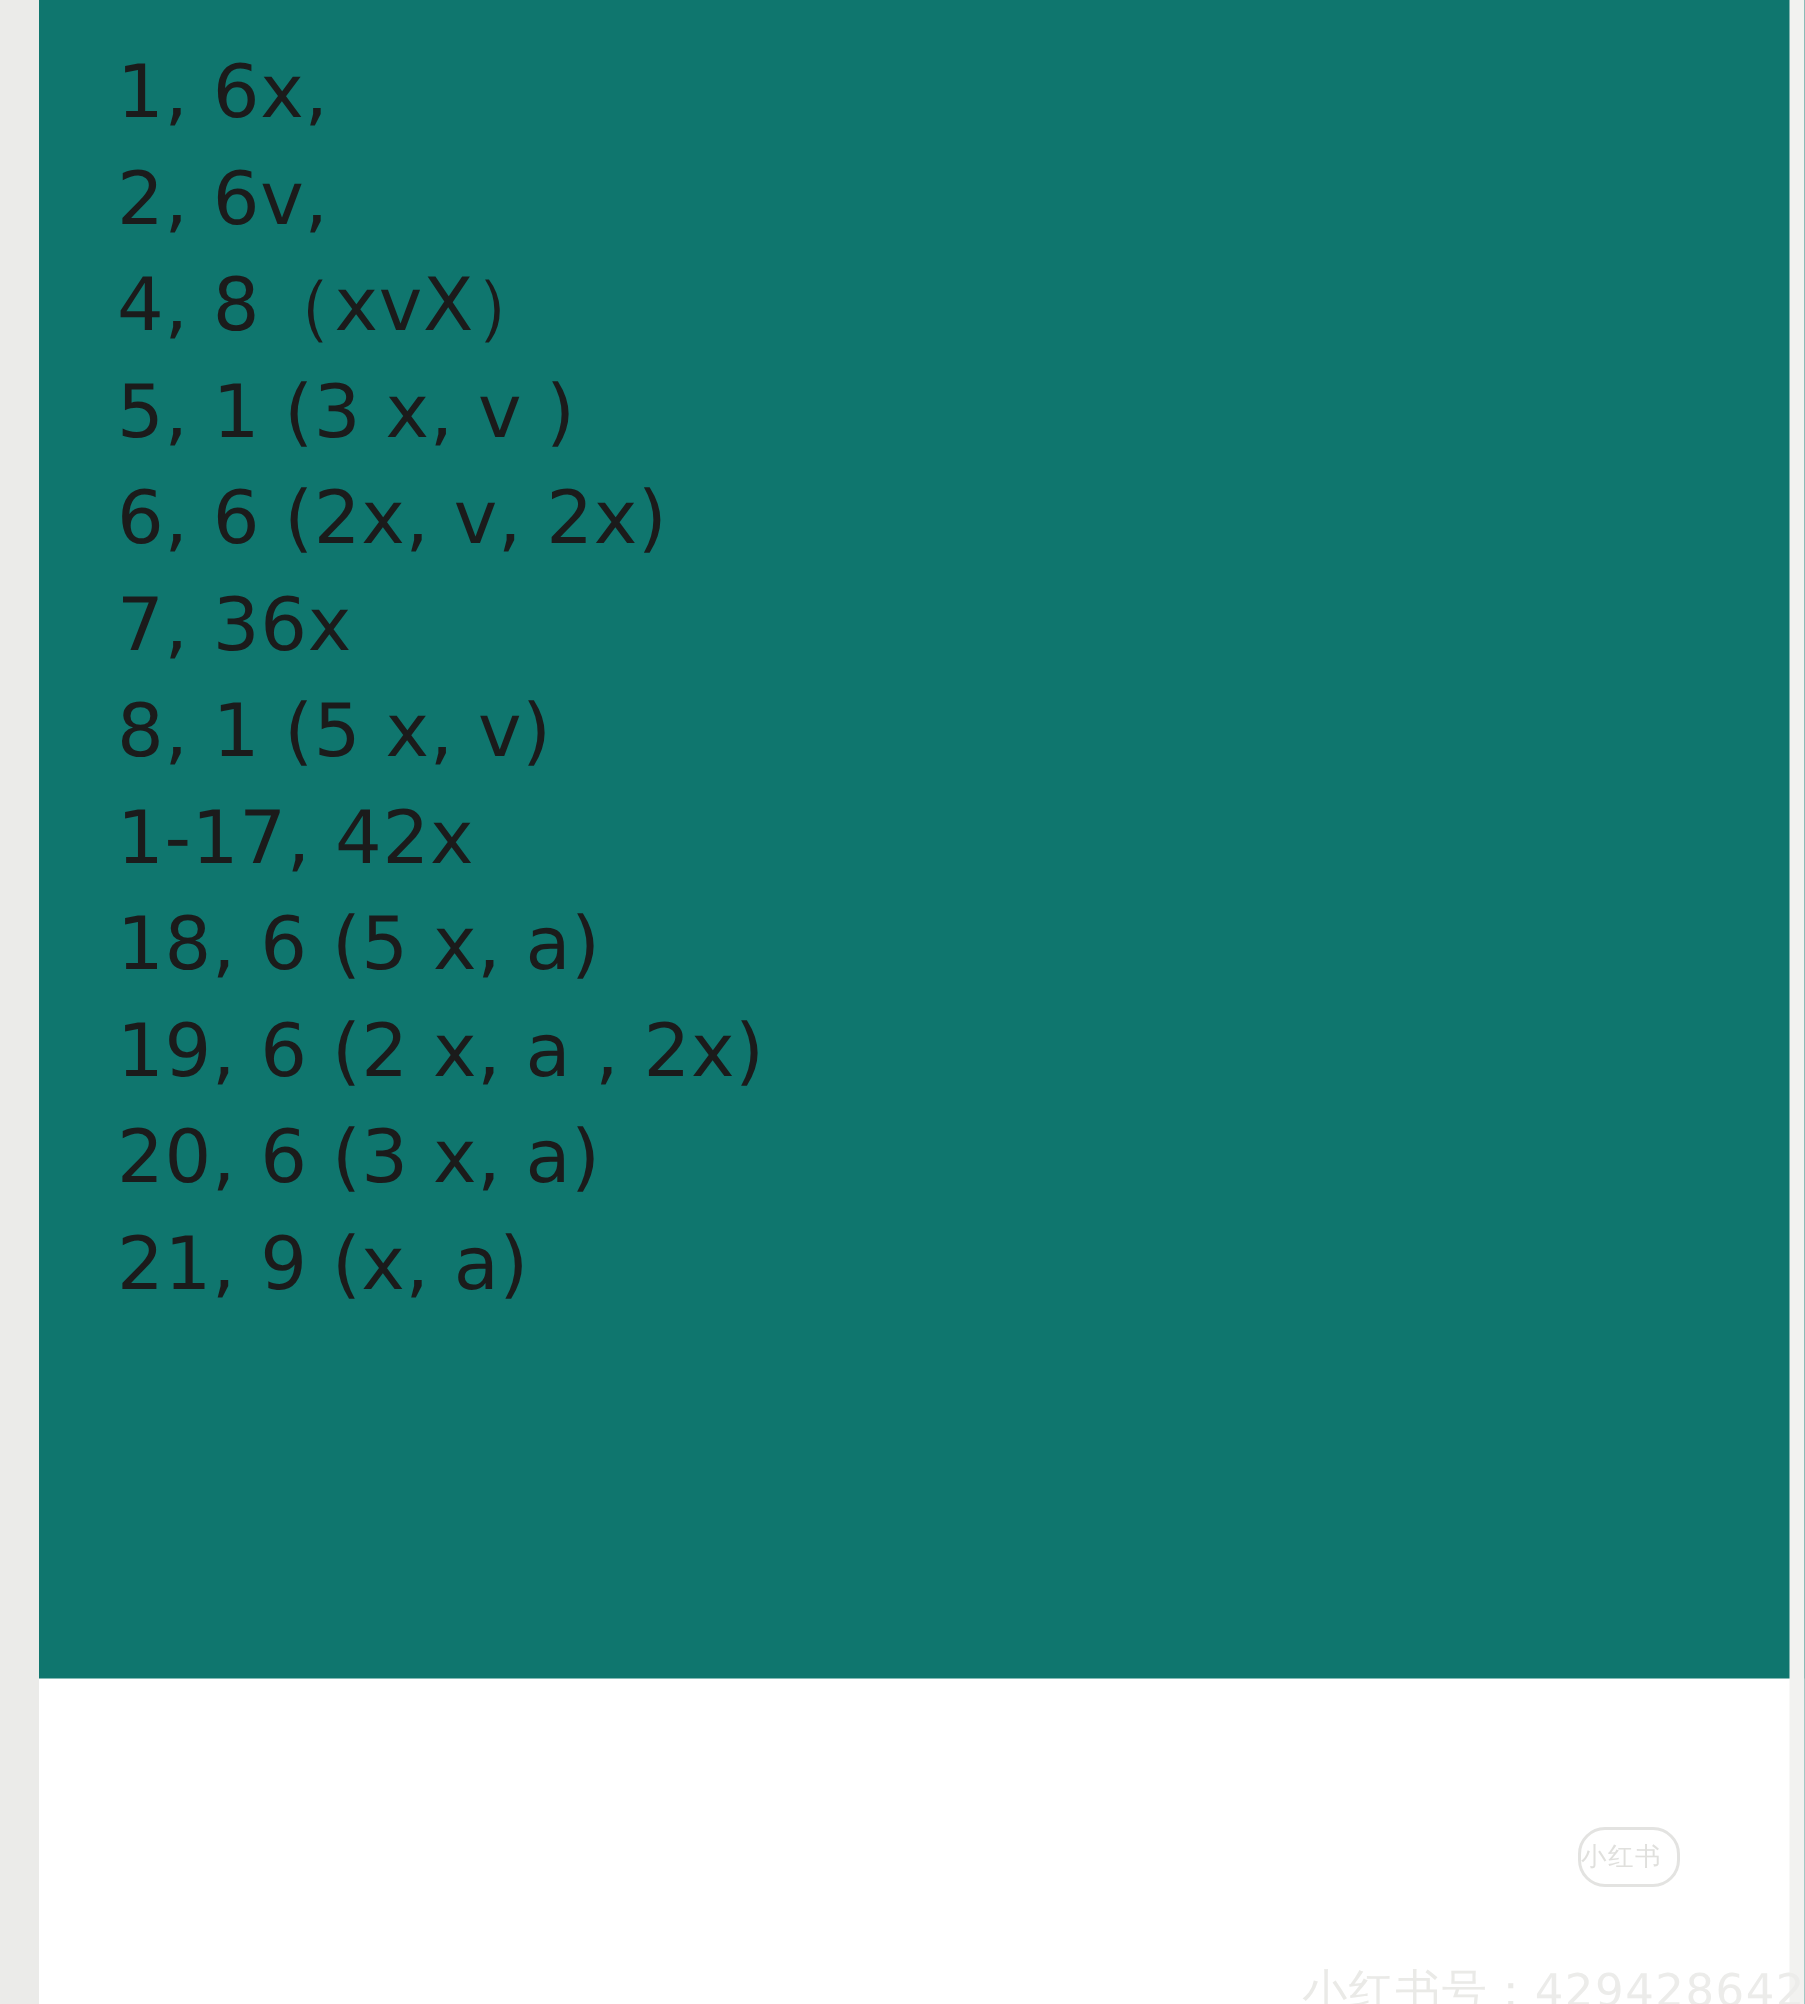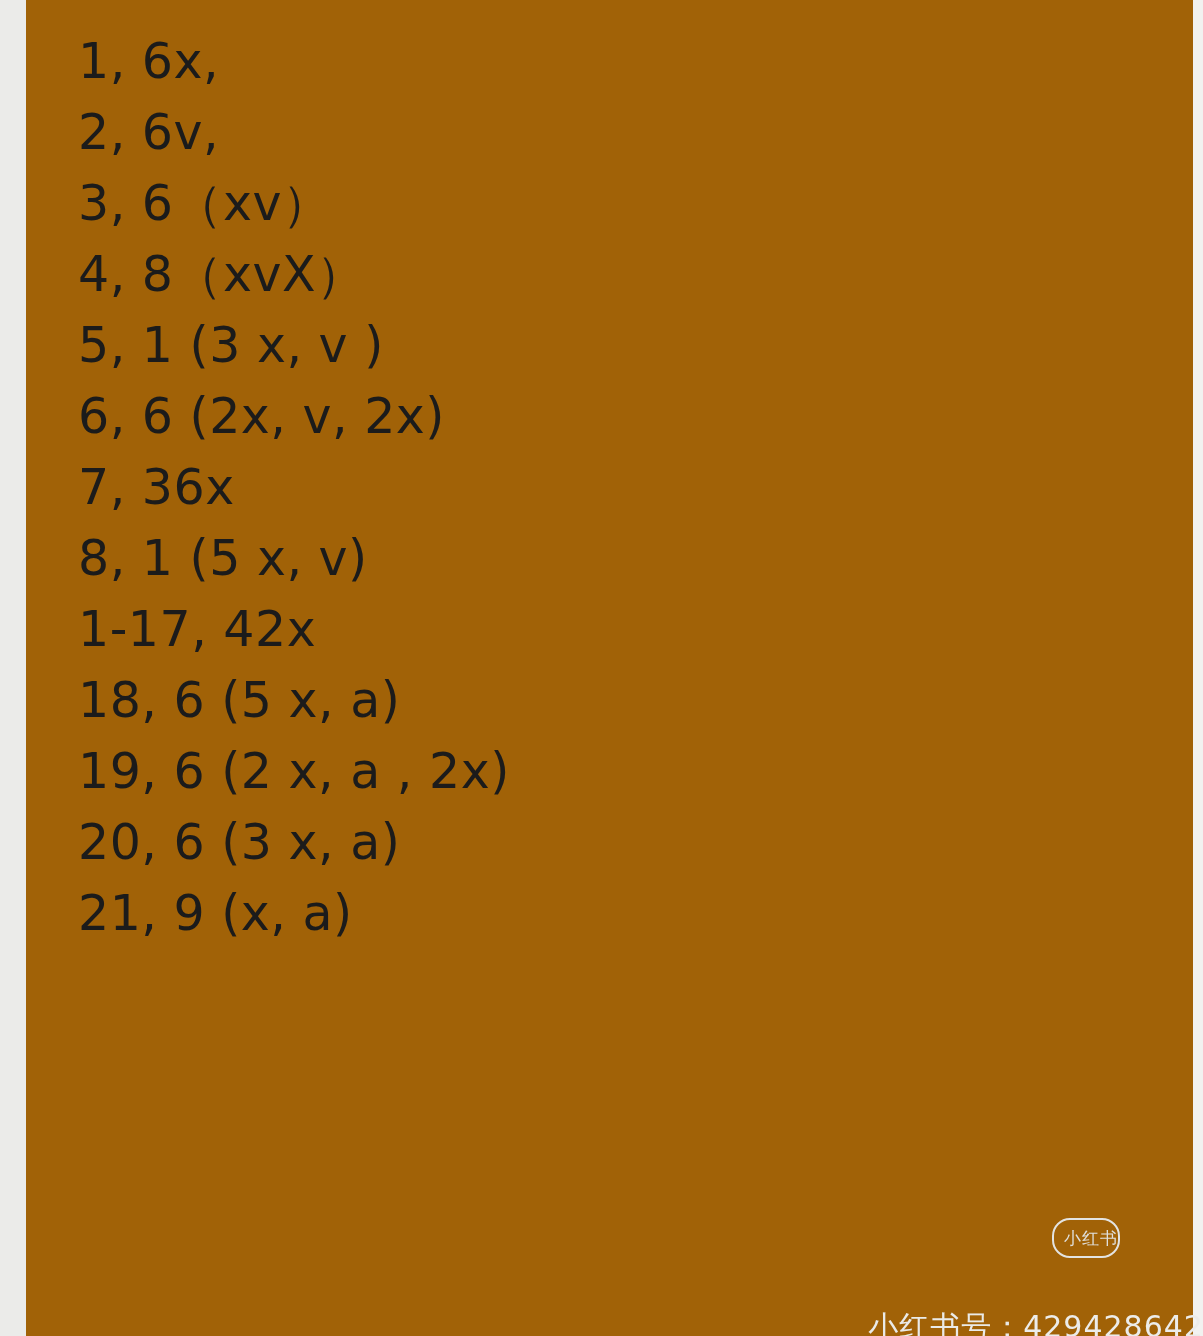--- a/index.html
+++ b/index.html
@@ -12,22 +12,22 @@
     background: #ffffff;
     font-family: "DejaVu Sans", sans-serif;
     overflow: hidden;
     position: relative;
   }
   .page {
     position: absolute;
     left: 0;
     top: 0;
     width: 1203px;
-    height: 1336px;
-    background: #a16207;
+    height: 1119px;
+    background: #0f766e;
   }
   .edge-left {
     position: absolute;
     left: 0;
     top: 0;
     width: 26px;
     height: 1336px;
     background: #ebebe9;
   }
   .edge-right {
@@ -56,21 +56,21 @@
     position: absolute;
     left: 1052px;
     top: 1218px;
     width: 64px;
     height: 36px;
     border: 2px solid #e3e3e1;
     border-radius: 18px;
     color: #e0e0dd;
     font-size: 17px;
     line-height: 36px;
-    text-align: right;
+    text-align: left;
     letter-spacing: 1px;
     user-select: none;
   }
   .watermark-id {
     position: absolute;
     left: 826px;
     top: 1272px;
     color: #eaeae7;
     font-size: 30px;
     letter-spacing: 1px;
@@ -84,21 +84,20 @@
 </head>
 <body>
 
 <div class="page">
   <div class="edge-left"></div>
   <div class="edge-right"></div>
 
   <div class="lines">
     <div class="line">1, 6x,</div>
     <div class="line">2, 6v,</div>
-    <div class="line">3, 6（xv）</div>
     <div class="line">4, 8（xvX）</div>
     <div class="line">5, 1 (3 x, v )</div>
     <div class="line">6, 6 (2x, v, 2x)</div>
     <div class="line">7, 36x</div>
     <div class="line">8, 1 (5 x, v)</div>
     <div class="line">1-17, 42x</div>
     <div class="line">18, 6 (5 x, a)</div>
     <div class="line">19, 6 (2 x, a , 2x)</div>
     <div class="line">20, 6 (3 x, a)</div>
     <div class="line">21, 9 (x, a)</div>

